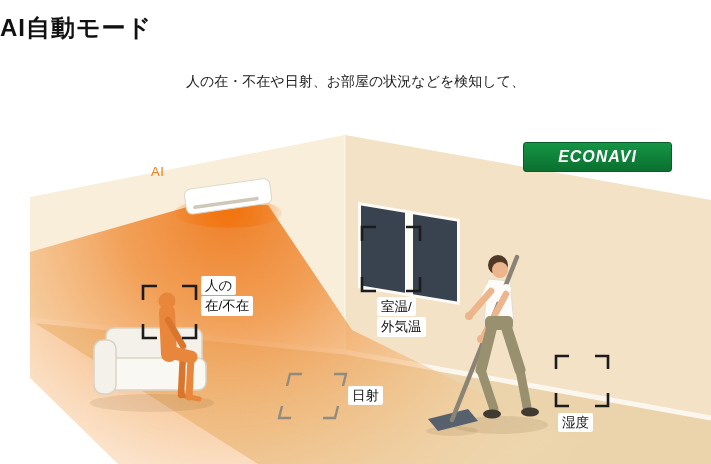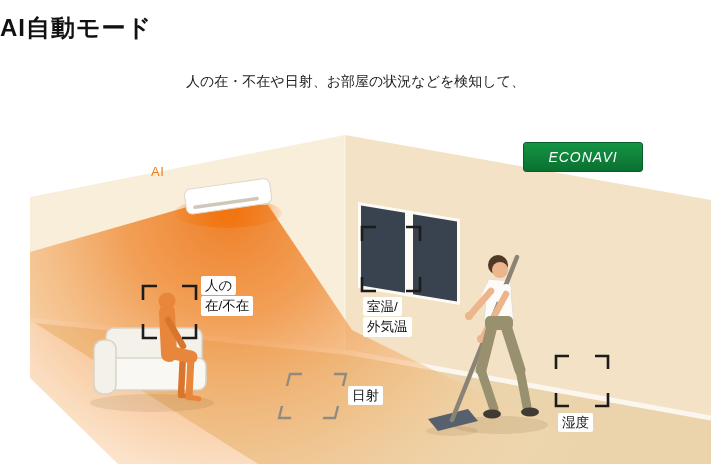--- a/index.html
+++ b/index.html
@@ -10,25 +10,25 @@
   .title{
     position:absolute;top:12px;left:0;width:100%;text-align:left;
     font-size:24px;font-weight:bold;color:#111;letter-spacing:1px;
   }
   .subtitle{
     position:absolute;top:70px;left:0;width:100%;text-align:center;
     font-size:14px;color:#222;line-height:1.7;
   }
   .room-svg{position:absolute;left:0;top:0;width:711px;height:464px;}
   .econavi{
-    position:absolute;left:523px;top:142px;width:120px;height:30px;
+    position:absolute;left:523px;top:142px;width:149px;height:30px;
     display:flex;align-items:center;justify-content:center;box-sizing:border-box;
     background:linear-gradient(180deg,#149544,#0a7030);
     border:1px solid #0a5c28;border-radius:3px;
-    color:#fff;font-weight:normal;font-style:italic;font-size:14px;letter-spacing:1px;
+    color:#fff;font-weight:bold;font-style:italic;font-size:16px;letter-spacing:1px;
   }
   .ai-label{
     position:absolute;left:151px;top:164px;
     color:#ef7c1e;font-weight:normal;font-size:13px;letter-spacing:0.5px;
   }
   .sensor-label{position:absolute;font-size:13.5px;color:#111;line-height:1.28;}
   .sensor-label .chip{
     display:table;background:#ffffff;padding:1px 4px;border-radius:2px;
     white-space:nowrap;margin-bottom:1px;
   }
@@ -145,21 +145,21 @@
     <div>人の在・不在や日射、お部屋の状況などを検知して、</div>
   </div>
 
   <div class="econavi">ECONAVI</div>
   <div class="ai-label">AI</div>
 
   <div class="sensor-label" style="left:201px;top:276px;">
     <span class="chip">人の</span>
     <span class="chip">在/不在</span>
   </div>
-  <div class="sensor-label" style="left:351px;top:297px;padding-left:12px;">
+  <div class="sensor-label" style="left:365px;top:297px;padding-left:12px;">
     <span class="chip">室温/</span>
     <span class="chip">外気温</span>
   </div>
   <div class="sensor-label" style="left:348px;top:386px;">
     <span class="chip">日射</span>
   </div>
   <div class="sensor-label" style="left:558px;top:413px;text-align:center;">
     <span class="chip">湿度</span>
   </div>
 

